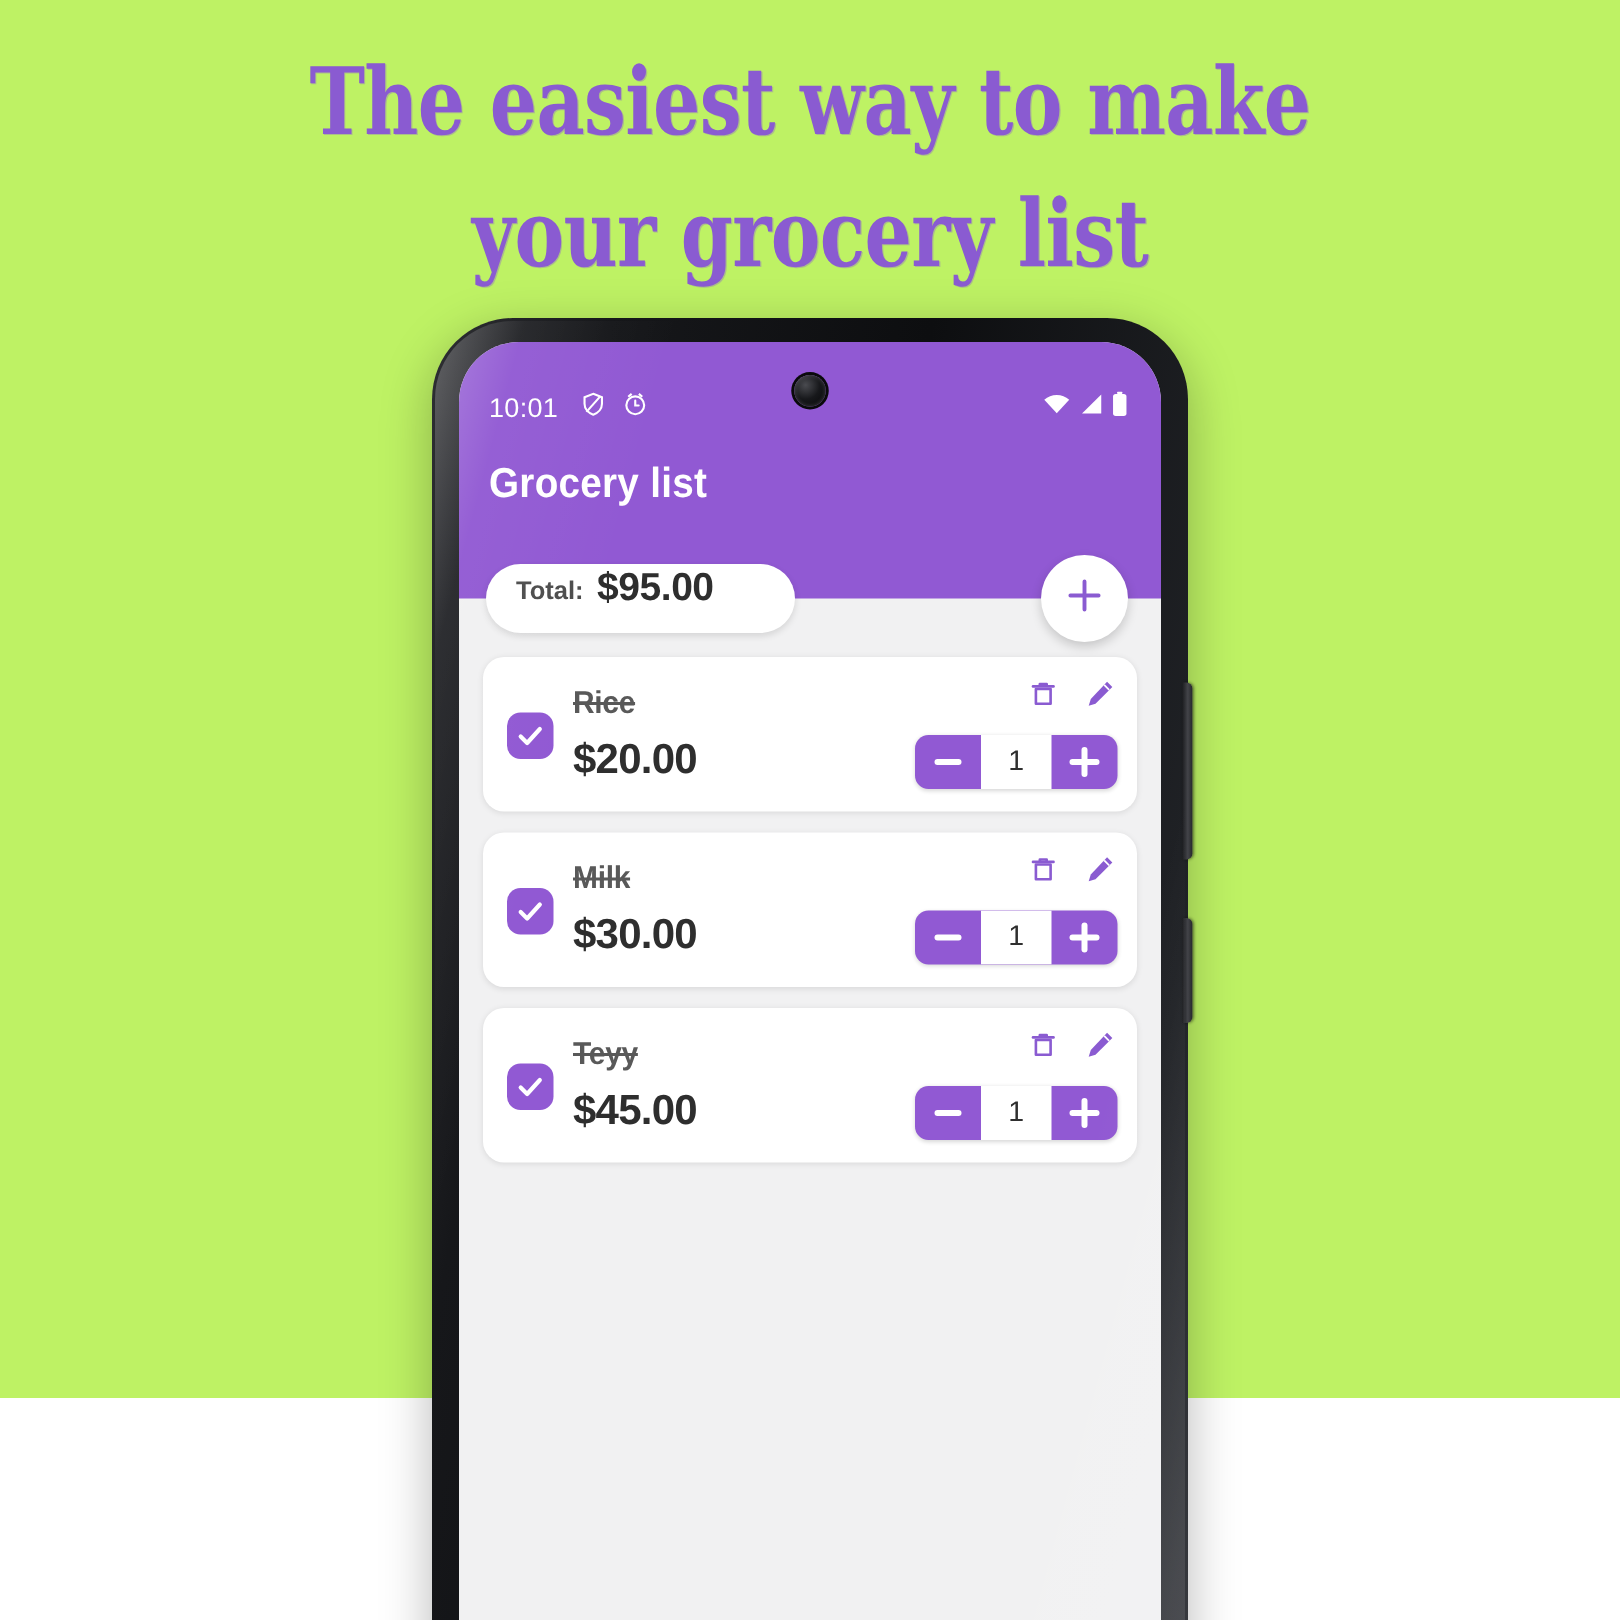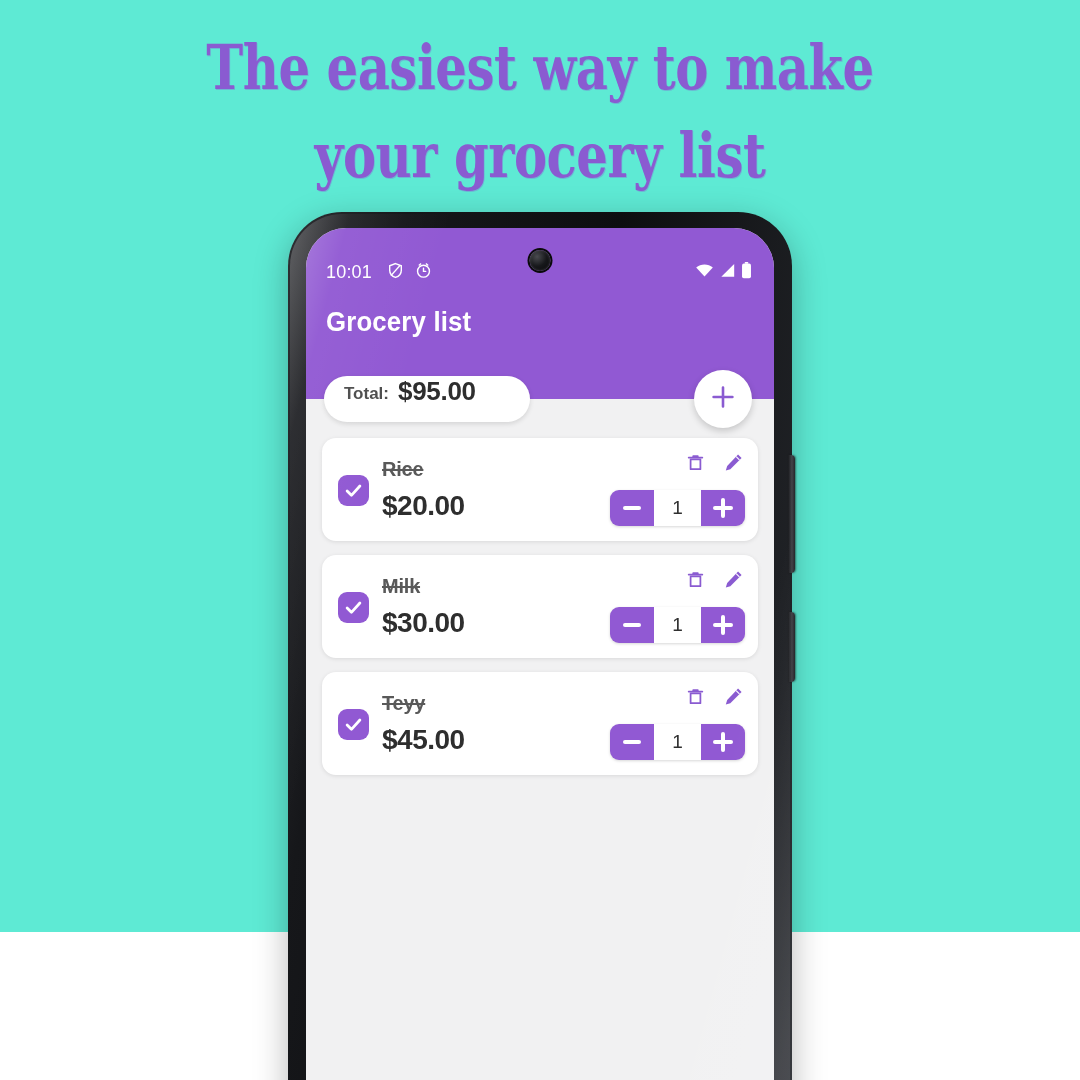--- a/index.html
+++ b/index.html
@@ -9,21 +9,21 @@
     height: 1080px;
     background: #ffffff;
     font-family: "Liberation Sans", sans-serif;
     overflow: hidden;
   }
 
   #stage {
     position: relative;
     width: 1080px;
     height: 932px;
-    background: #5eead4;
+    background: #bef264;
   }
 
   
   .headline {
     position: absolute;
     left: 0;
     top: 24px;
     width: 1080px;
     text-align: center;
     color: #8A5BD1;

